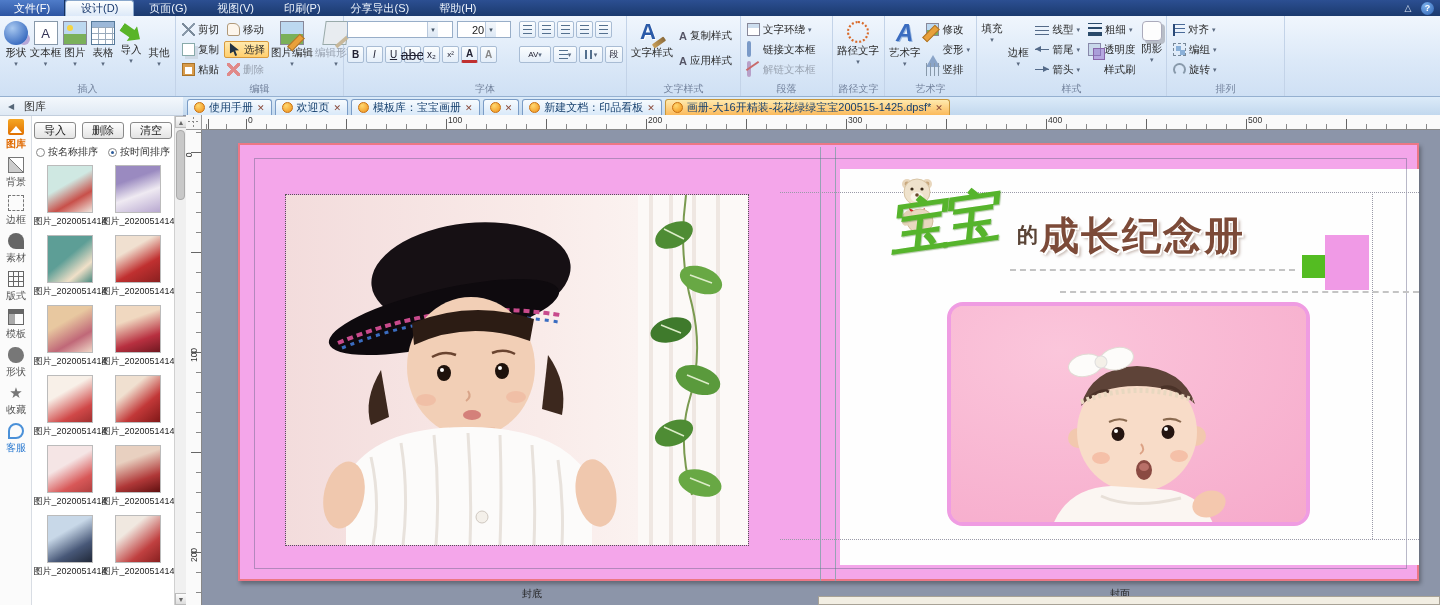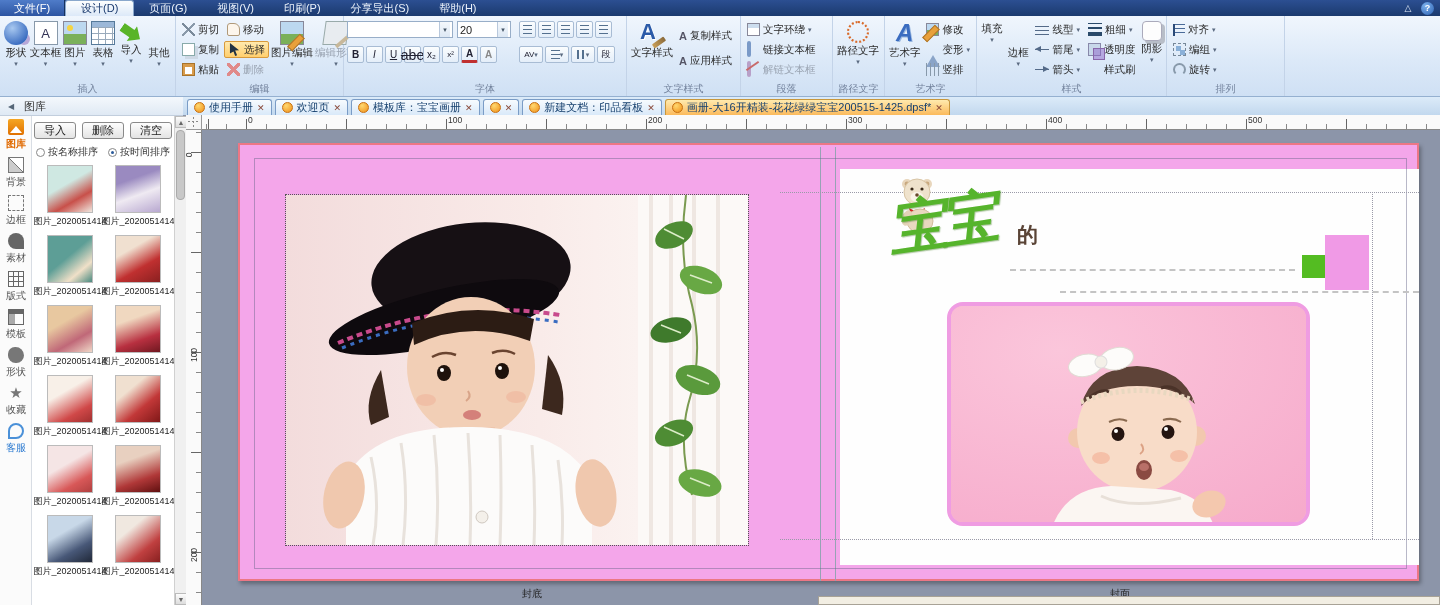--- a/index.html
+++ b/index.html
@@ -39,21 +39,21 @@
 .i-copy{border:1px solid #8aa;background:#fff;box-shadow:3px 3px 0 #cdd8e4}
 .i-paste{background:#d89b4a;border:1px solid #a8732a}
 .i-paste:after{content:"";position:absolute;left:2px;top:3px;right:2px;bottom:1px;background:#fff}
 .i-move{background:#fdf6ec;border:1px solid #b09a7a;border-radius:3px 6px 2px 2px}
 .i-select{background:#234;clip-path:polygon(15% 0,85% 55%,55% 58%,70% 95%,55% 100%,42% 65%,15% 80%)}
 .i-del{background:linear-gradient(45deg,rgba(0,0,0,0) 42%,#e08a8a 42% 58%,rgba(0,0,0,0) 58%),linear-gradient(-45deg,rgba(0,0,0,0) 42%,#e08a8a 42% 58%,rgba(0,0,0,0) 58%)}
 .i-picedit{border:1px solid #889;background:linear-gradient(#bcd8f0 55%,#7ab05a 55%)}
 .i-picedit:after{content:"";position:absolute;right:-2px;bottom:-2px;width:16px;height:5px;background:#e8a03a;transform:rotate(-45deg);border:1px solid #a8732a}
 .i-editshape{border:1px solid #9aa;background:#e8ecf0;transform:skewX(-8deg)}
 .i-editshape:after{content:"";position:absolute;right:-3px;bottom:0;width:14px;height:4px;background:#c8b89a;transform:rotate(-45deg)}
-.combo{height:17px;background:#fff;border:1px solid #98aec8;display:flex;align-items:center;font-size:11px;color:#222;padding:0 2px}
+.combo{height:17px;background:#fff;border:1px solid #98aec8;display:flex;align-items:center;font-size:11px;color:#222;padding:0 14px}
 .combo .car{margin-left:auto;width:11px;height:100%;background:linear-gradient(#f4f8fc,#dde8f4);border-left:1px solid #b8c8dc;display:flex;align-items:center;justify-content:center;font-size:7px;color:#456}
 .fbtn{width:17px;height:17px;border:1px solid #a8bcd4;background:linear-gradient(#fbfdfe,#e4eef9);display:flex;align-items:center;justify-content:center;font-size:10px;color:#223;border-radius:2px}
 .fbtn b{font-weight:bold}
 .alignic{width:9px;height:9px;background:repeating-linear-gradient(#54708e 0 1px,rgba(0,0,0,0) 1px 4px)}
 .bigA{font-size:22px;font-weight:bold;color:#2a5aa8;line-height:22px;text-shadow:1px 1px 0 #fff}
 .brush{position:absolute;right:-2px;bottom:0;width:14px;height:5px;background:linear-gradient(90deg,#caa05a,#8a6a3a);transform:rotate(-35deg);border-radius:1px}
 .i-pathtext{width:22px;height:22px;border:2px dotted #d86a2a;border-radius:50%}
 .i-wordart{font-size:24px;font-weight:bold;font-style:italic;color:#3a6cc0;line-height:24px;text-shadow:1px 1px 0 #9ab8e0}
 .i-warp{width:0;height:0;border-left:7px solid rgba(0,0,0,0);border-right:7px solid rgba(0,0,0,0);border-bottom:12px solid #8aa4c8;margin-top:1px}
 .i-vert{background:repeating-linear-gradient(90deg,#8899aa 0 1px,rgba(0,0,0,0) 1px 4px)}
@@ -315,21 +315,21 @@
               <span class="alignic"></span>
             </div>
           <div class="fbtn">
               <span class="alignic"></span>
             </div>
           <div class="fbtn">
               <span class="alignic"></span>
             </div>
         </div>
         <div style="display:flex;gap:2px;align-items:center">
-          <div class="fbtn" style="width:24px;font-size:8px">
+          <div class="fbtn" style="width:32px;font-size:8px">
               <span>AV</span>
               <span class="dd">▾</span>
             </div>
           <div class="fbtn" style="width:24px">
               <span class="alignic"></span>
               <span class="dd">▾</span>
             </div>
           <div class="fbtn" style="width:24px">
               <span class="alignic" style="background:repeating-linear-gradient(90deg,#54708e 0 2px,rgba(0,0,0,0) 2px 5px)"></span>
               <span class="dd">▾</span>
@@ -726,20 +726,21 @@
         <ellipse cx="22" cy="21" rx="6.5" ry="5" fill="#faf4e8"></ellipse>
         <circle cx="17" cy="13" r="1.6" fill="#3a2a1a"></circle>
           <circle cx="27" cy="13" r="1.6" fill="#3a2a1a"></circle>
         <circle cx="22" cy="19" r="1.8" fill="#6a4a2c"></circle>
         <path d="M14,32 l8,4 l8,-4 l-2,8 l-6,-2 l-6,2 z" fill="#d42828"></path>
         <ellipse cx="25" cy="45" rx="13" ry="12" fill="#e9d8c0" stroke="#d2bc9c"></ellipse>
         <ellipse cx="12" cy="42" rx="5" ry="8" fill="#e4d2b8" transform="rotate(20 12 42)"></ellipse>
       </svg>
       <div class="script">宝宝</div>
       <div class="particle">的</div>
+      <div class="maintitle">成长纪念册</div>
       <div class="dash1"></div>
       <div class="dash2"></div>
       <div class="sq-green"></div>
       <div class="sq-pink"></div>
 
       <div class="photoR">
         <svg width="363" height="224" viewBox="0 0 363 224">
           <rect width="363" height="224" fill="#f8b5d1"></rect>
           <rect width="363" height="224" fill="url(#rg1)"></rect>
           <defs>

